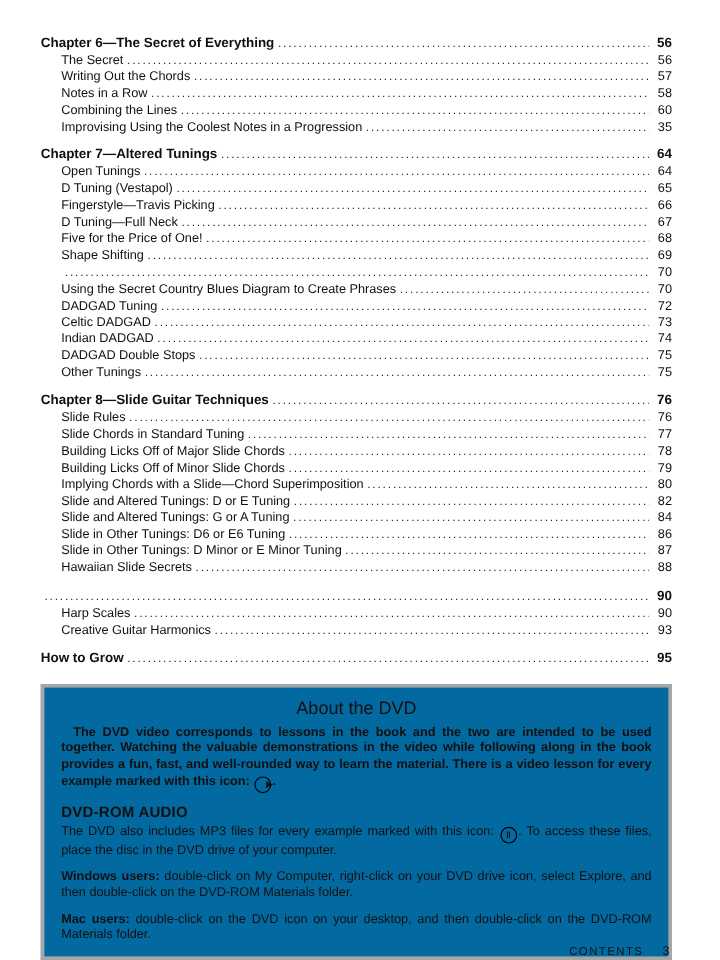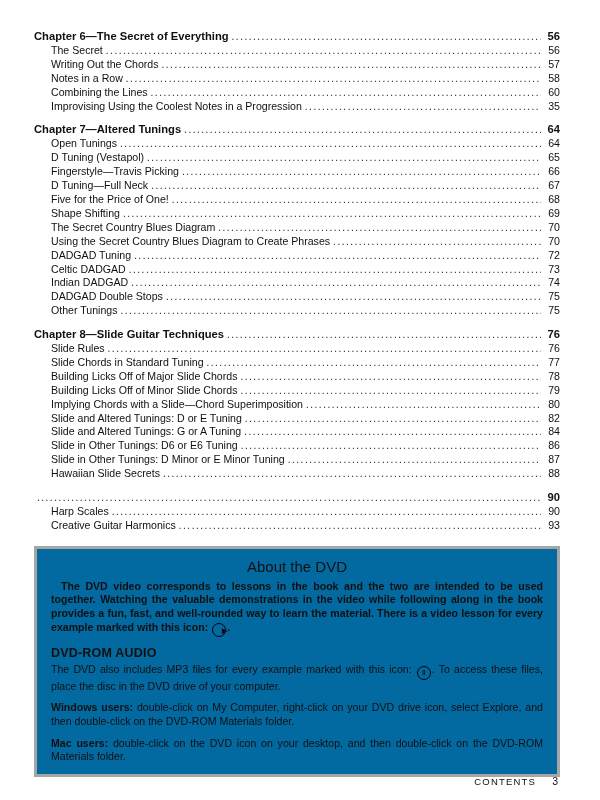--- a/index.html
+++ b/index.html
@@ -39,21 +39,21 @@
   .bold-label{font-weight:bold;}
   .icon-circle{
     display:inline-flex;align-items:center;justify-content:center;
     width:12px;height:12px;border:1.3px solid #000;border-radius:50%;
     vertical-align:-2px;margin:0 1px;line-height:1;
   }
   .play-glyph{font-size:7px;transform:translateX(.5px);}
   .pause-glyph{font-size:7.5px;font-weight:bold;letter-spacing:0;}
   
   .footer{
-    position:absolute;right:42px;bottom:13px;
+    position:absolute;right:42px;bottom:1px;
     font-size:10px;display:flex;align-items:baseline;
   }
   .footer-label{letter-spacing:1.2px;font-size:9.5px;}
   .footer-page{margin-left:16px;font-size:10.5px;}
 </style>
 </head>
 <body>
 
 <div class="page">
 
@@ -120,21 +120,20 @@
           <span class="toc-title">Five for the Price of One!</span>
           <span class="leader"></span>
           <span class="page-num">68</span>
         </div>
         <div class="toc-row entry">
           <span class="toc-title">Shape Shifting</span>
           <span class="leader"></span>
           <span class="page-num">69</span>
         </div>
         <div class="toc-row entry">
-          <span class="toc-title">The Secret Country Blues Diagram</span>
           <span class="leader"></span>
           <span class="page-num">70</span>
         </div>
         <div class="toc-row entry">
           <span class="toc-title">Using the Secret Country Blues Diagram to Create Phrases</span>
           <span class="leader"></span>
           <span class="page-num">70</span>
         </div>
         <div class="toc-row entry">
           <span class="toc-title">DADGAD Tuning</span>
@@ -226,20 +225,27 @@
         </div>
         <div class="toc-row entry">
           <span class="toc-title">Harp Scales</span>
           <span class="leader"></span>
           <span class="page-num">90</span>
         </div>
         <div class="toc-row entry">
           <span class="toc-title">Creative Guitar Harmonics</span>
           <span class="leader"></span>
           <span class="page-num">93</span>
+        </div>
+      </div>
+      <div class="toc-section">
+        <div class="toc-row chapter">
+          <span class="toc-title">How to Grow</span>
+          <span class="leader"></span>
+          <span class="page-num">95</span>
         </div>
       </div>
     </div>
 
   <div class="about-box">
     <div class="about-title">About the DVD</div>
 
     <p class="about-text indent"><span>The DVD video corresponds to lessons in the book and the two are intended to be used together. Watching the valuable demonstrations in the video while following along in the book provides a fun, fast, and well-rounded way to learn the material. There is a video lesson for every example marked with this icon:</span>
       <span class="icon-circle">
           <span class="play-glyph">▶</span>

